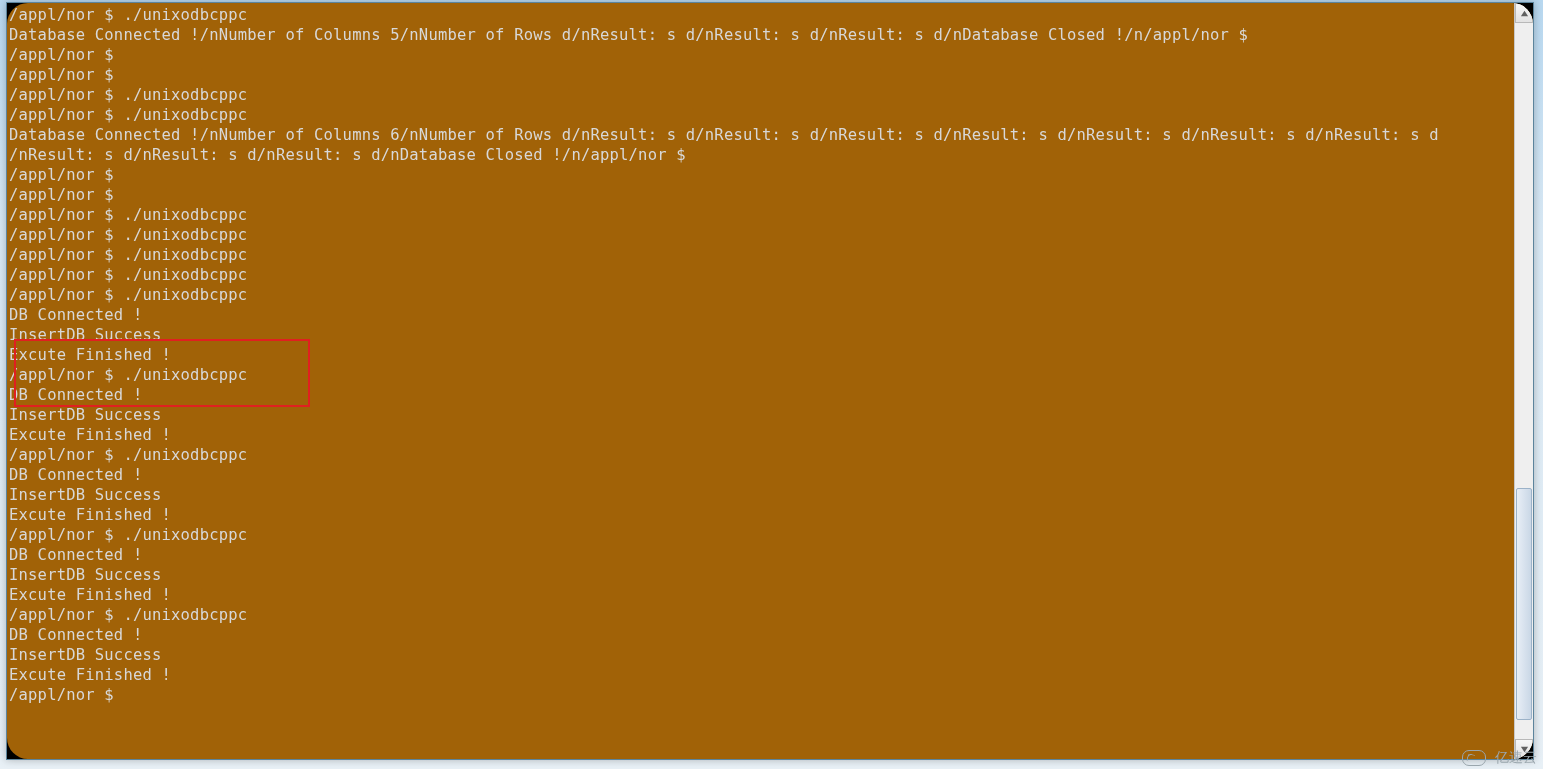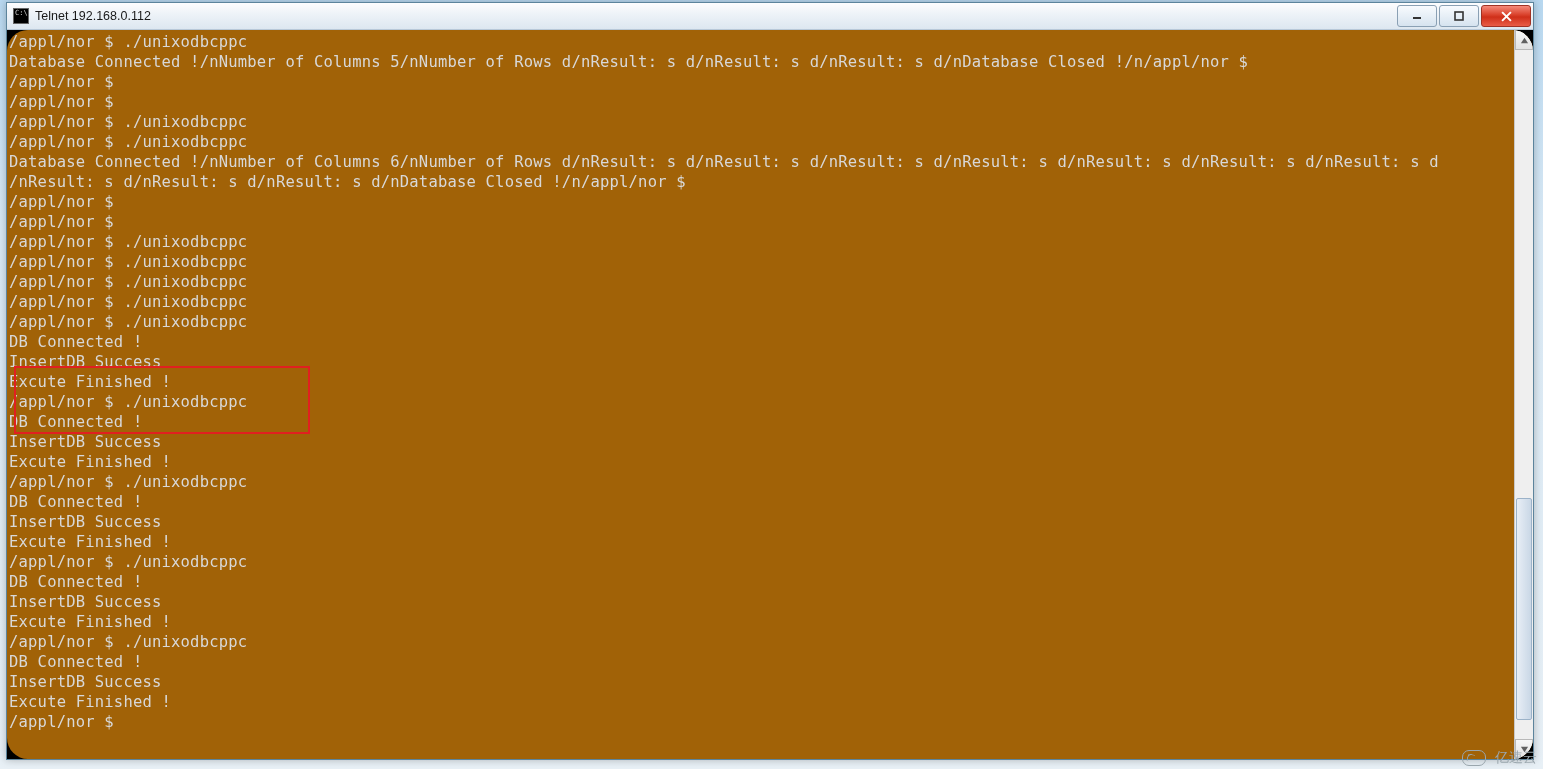--- a/index.html
+++ b/index.html
@@ -178,42 +178,20 @@
   }
 
 </style>
 </head>
 <body>
 
 <div class="desk-bg-hint"></div>
 
 <div class="window">
 
-  <div class="titlebar">
-    <span class="app-icon"></span>
-    <span class="title">Telnet 192.168.0.112</span>
-    <span class="spacer"></span>
-    <div class="win-btns">
-      <div class="win-btn">
-        <svg width="10" height="10" viewBox="0 0 10 10">
-            <rect x="1" y="6" width="8" height="2" fill="#333"></rect>
-          </svg>
-      </div>
-      <div class="win-btn">
-        <svg width="10" height="10" viewBox="0 0 10 10">
-            <rect x="1" y="1" width="8" height="8" fill="none" stroke="#333" stroke-width="1.6"></rect>
-          </svg>
-      </div>
-      <div class="win-btn close">
-        <svg width="11" height="11" viewBox="0 0 10 10">
-            <path d="M1 1 L9 9 M9 1 L1 9" stroke="#fff" stroke-width="1.8"></path>
-          </svg>
-      </div>
-    </div>
-  </div>
 
   <div class="term-area">
     <div class="term-scroll">
       <div class="term-content" id="term-content"><div class="term-line">/appl/nor $ ./unixodbcppc</div><div class="term-line">Database Connected !/nNumber of Columns 5/nNumber of Rows d/nResult: s d/nResult: s d/nResult: s d/nDatabase Closed !/n/appl/nor $</div><div class="term-line">/appl/nor $</div><div class="term-line">/appl/nor $</div><div class="term-line">/appl/nor $ ./unixodbcppc</div><div class="term-line">/appl/nor $ ./unixodbcppc</div><div class="term-line">Database Connected !/nNumber of Columns 6/nNumber of Rows d/nResult: s d/nResult: s d/nResult: s d/nResult: s d/nResult: s d/nResult: s d/nResult: s d</div><div class="term-line">/nResult: s d/nResult: s d/nResult: s d/nDatabase Closed !/n/appl/nor $</div><div class="term-line">/appl/nor $</div><div class="term-line">/appl/nor $</div><div class="term-line">/appl/nor $ ./unixodbcppc</div><div class="term-line">/appl/nor $ ./unixodbcppc</div><div class="term-line">/appl/nor $ ./unixodbcppc</div><div class="term-line">/appl/nor $ ./unixodbcppc</div><div class="term-line">/appl/nor $ ./unixodbcppc</div><div class="term-line">DB Connected !</div><div class="term-line">InsertDB Success</div><div class="term-line">Excute Finished !</div><div class="term-line">/appl/nor $ ./unixodbcppc</div><div class="term-line">DB Connected !</div><div class="term-line">InsertDB Success</div><div class="term-line">Excute Finished !</div><div class="term-line">/appl/nor $ ./unixodbcppc</div><div class="term-line">DB Connected !</div><div class="term-line">InsertDB Success</div><div class="term-line">Excute Finished !</div><div class="term-line">/appl/nor $ ./unixodbcppc</div><div class="term-line">DB Connected !</div><div class="term-line">InsertDB Success</div><div class="term-line">Excute Finished !</div><div class="term-line">/appl/nor $ ./unixodbcppc</div><div class="term-line">DB Connected !</div><div class="term-line">InsertDB Success</div><div class="term-line">Excute Finished !</div><div class="term-line">/appl/nor $</div></div>
     </div>
 
     <div class="scrollbar">
       <div class="sb-btn">
         <svg width="9" height="9" viewBox="0 0 10 10">
             <path d="M5 2 L9 8 L1 8 Z" fill="#606060"></path>

